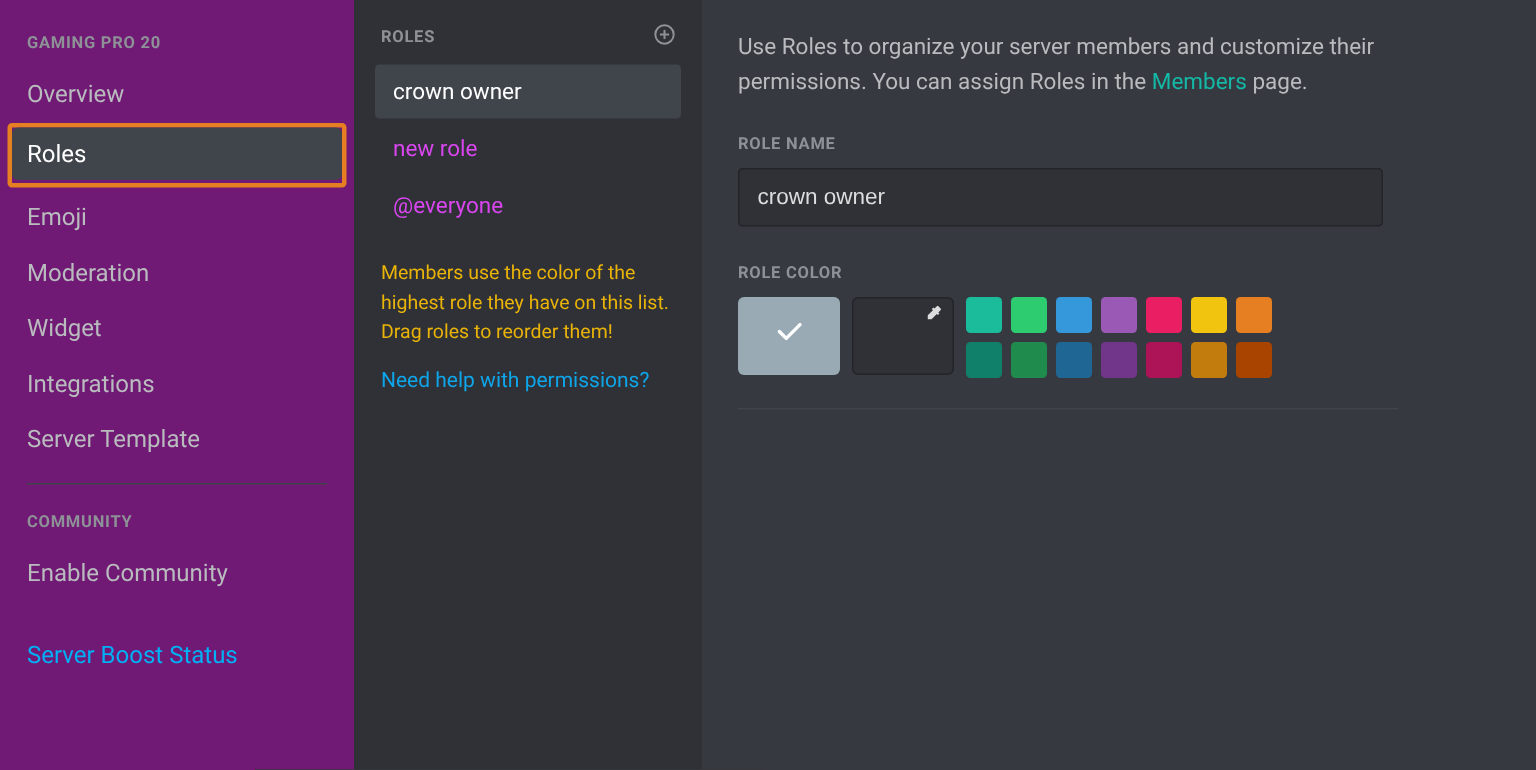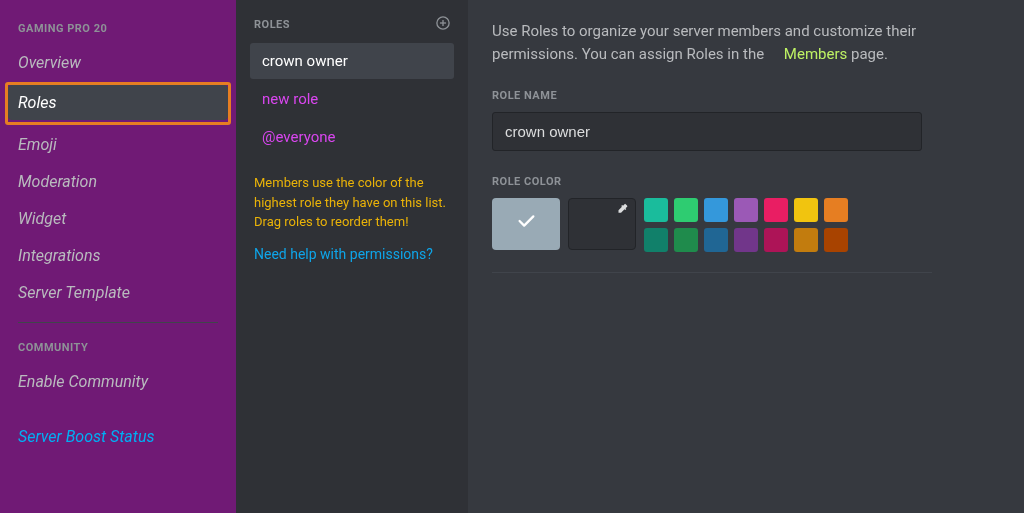--- a/index.html
+++ b/index.html
@@ -25,21 +25,20 @@
       letter-spacing: 0.5px;
       padding: 6px 10px 10px 10px;
     }
     .sidebar-item {
       padding: 8px 10px;
       font-size: 16px;
       color: #b9bbbe;
       border-radius: 4px;
       margin-bottom: 2px;
       cursor: pointer;
-      font-style: italic;
     }
     .sidebar-item.active {
       background: #40444b;
       color: #fff;
     }
     .sidebar-item.link {
       color: #00aff4;
     }
     .highlight-box-1 {
       border: 3px solid #e67e22;
@@ -103,23 +102,22 @@
       padding: 20px 24px 0 24px;
       overflow-y: auto;
     }
     .description {
       font-size: 15px;
       color: #b9bbbe;
       line-height: 1.55;
       margin-bottom: 22px;
     }
     .description a {
-      color: #bef264;
+      color: #14b8a6;
       text-decoration: none;
-      margin-left: 16px;
     }
     .section-label {
       font-size: 11px;
       font-weight: 700;
       color: #8e9297;
       letter-spacing: 0.5px;
       margin-bottom: 10px;
     }
     .role-name-input {
       width: 100%;

